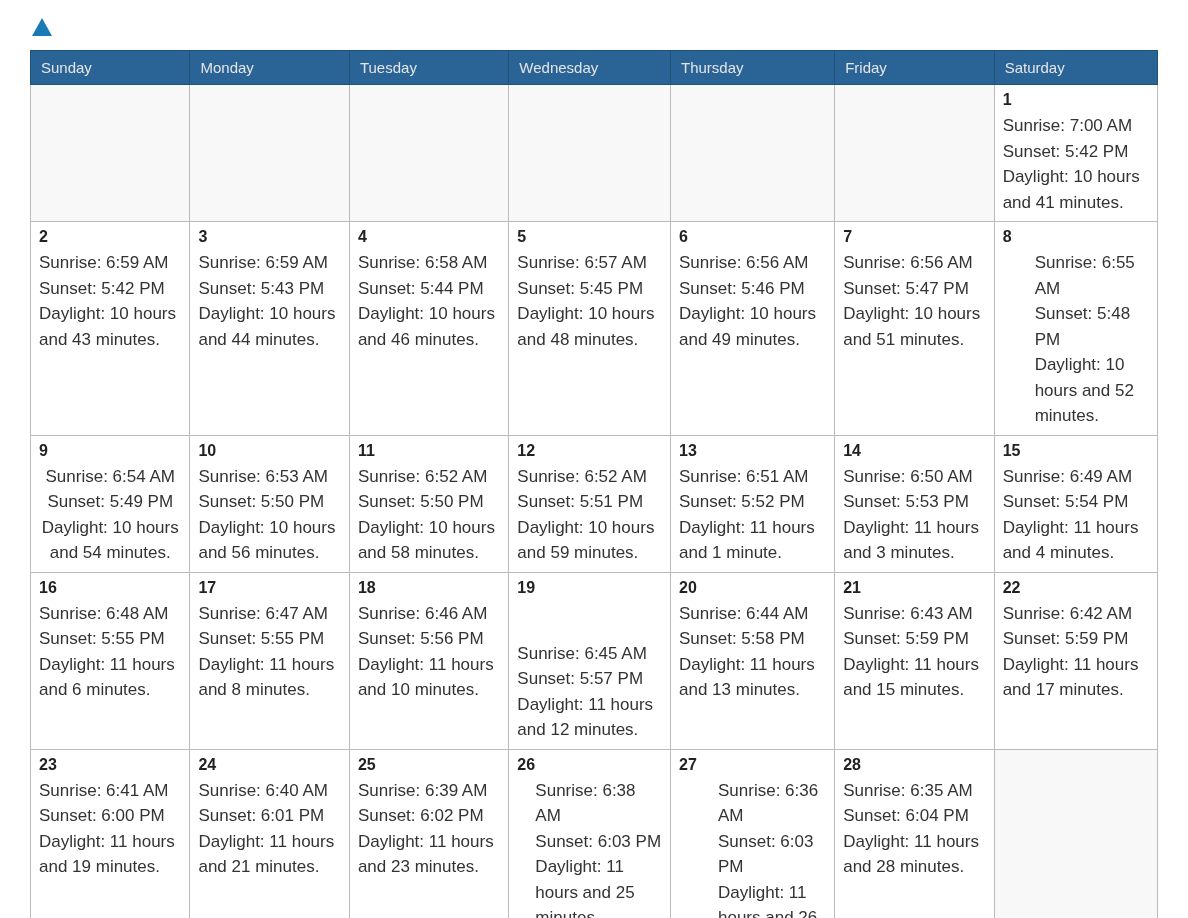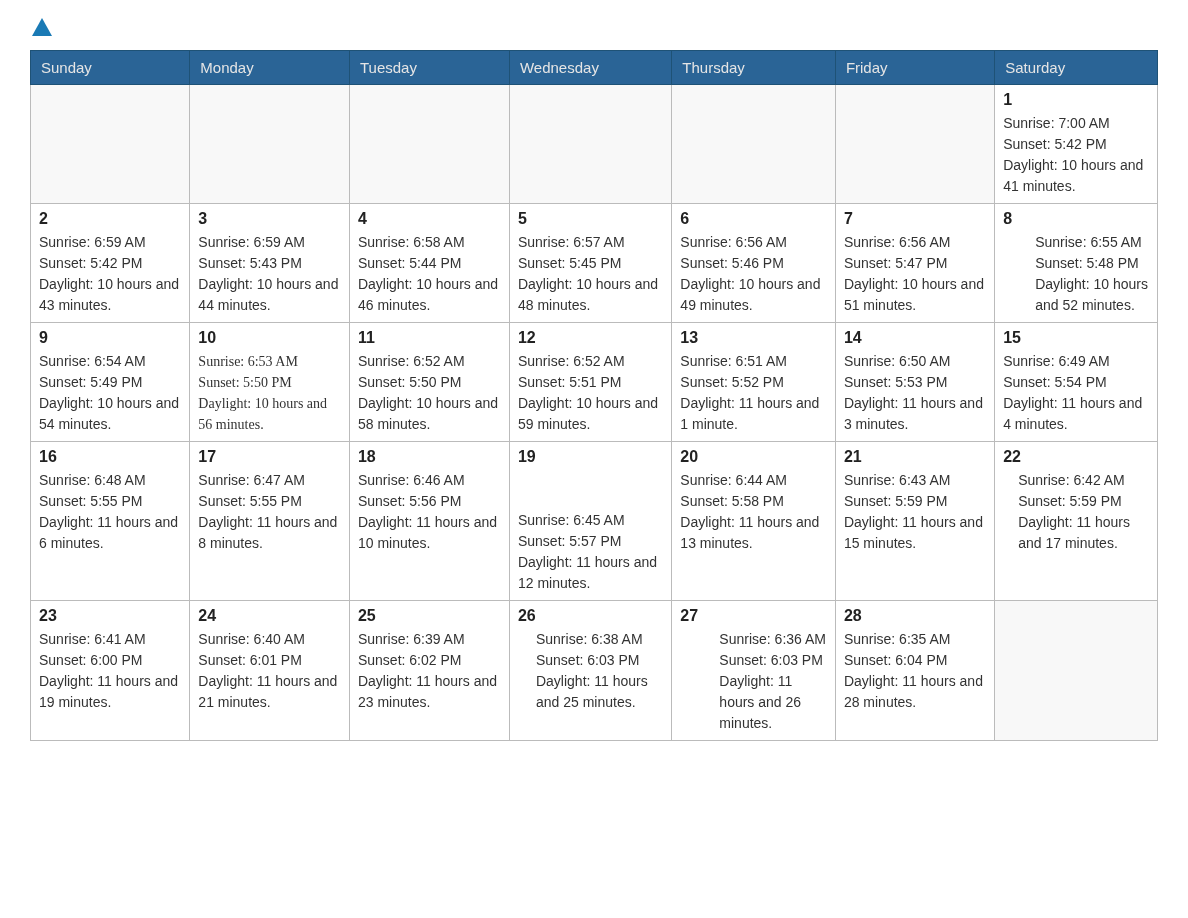--- a/index.html
+++ b/index.html
@@ -85,21 +85,21 @@
       color: #333;
     }
     .day-number {
       font-size: 16px;
       font-weight: bold;
       margin-bottom: 4px;
       color: #222;
       display: block;
     }
     .day-info {
-      font-size: 14px;
+      font-size: 17px;
       color: #333;
       line-height: 1.5;
     }
     .empty-cell {
       background: #f8f8f8;
     }
     tr td { height: 110px; }
   </style>
 </head>
 <body>
@@ -185,27 +185,27 @@
         <td>
           <span class="day-number">8</span>
           <div class="day-info" style="white-space: pre-line; margin-left: 32px;">Sunrise: 6:55 AM
 Sunset: 5:48 PM
 Daylight: 10 hours and 52 minutes.</div>
         </td>
       </tr>
       <tr>
         <td>
           <span class="day-number">9</span>
-          <div class="day-info" style="white-space: pre-line;">Sunrise: 6:54 AM
+          <div class="day-info" style="white-space: pre-line; text-align: center;">Sunrise: 6:54 AM
 Sunset: 5:49 PM
 Daylight: 10 hours and 54 minutes.</div>
         </td>
         <td>
           <span class="day-number">10</span>
-          <div class="day-info" style="white-space: pre-line; font-family: Liberation Serif, serif;">Sunrise: 6:53 AM
+          <div class="day-info" style="white-space: pre-line;">Sunrise: 6:53 AM
 Sunset: 5:50 PM
 Daylight: 10 hours and 56 minutes.</div>
         </td>
         <td>
           <span class="day-number">11</span>
           <div class="day-info" style="white-space: pre-line;">Sunrise: 6:52 AM
 Sunset: 5:50 PM
 Daylight: 10 hours and 58 minutes.</div>
         </td>
         <td>
@@ -265,21 +265,21 @@
 Daylight: 11 hours and 13 minutes.</div>
         </td>
         <td>
           <span class="day-number">21</span>
           <div class="day-info" style="white-space: pre-line;">Sunrise: 6:43 AM
 Sunset: 5:59 PM
 Daylight: 11 hours and 15 minutes.</div>
         </td>
         <td>
           <span class="day-number">22</span>
-          <div class="day-info" style="white-space: pre-line; margin-left: 15px;">Sunrise: 6:42 AM
+          <div class="day-info" style="white-space: pre-line;">Sunrise: 6:42 AM
 Sunset: 5:59 PM
 Daylight: 11 hours and 17 minutes.</div>
         </td>
       </tr>
       <tr>
         <td>
           <span class="day-number">23</span>
           <div class="day-info" style="white-space: pre-line;">Sunrise: 6:41 AM
 Sunset: 6:00 PM
 Daylight: 11 hours and 19 minutes.</div>

